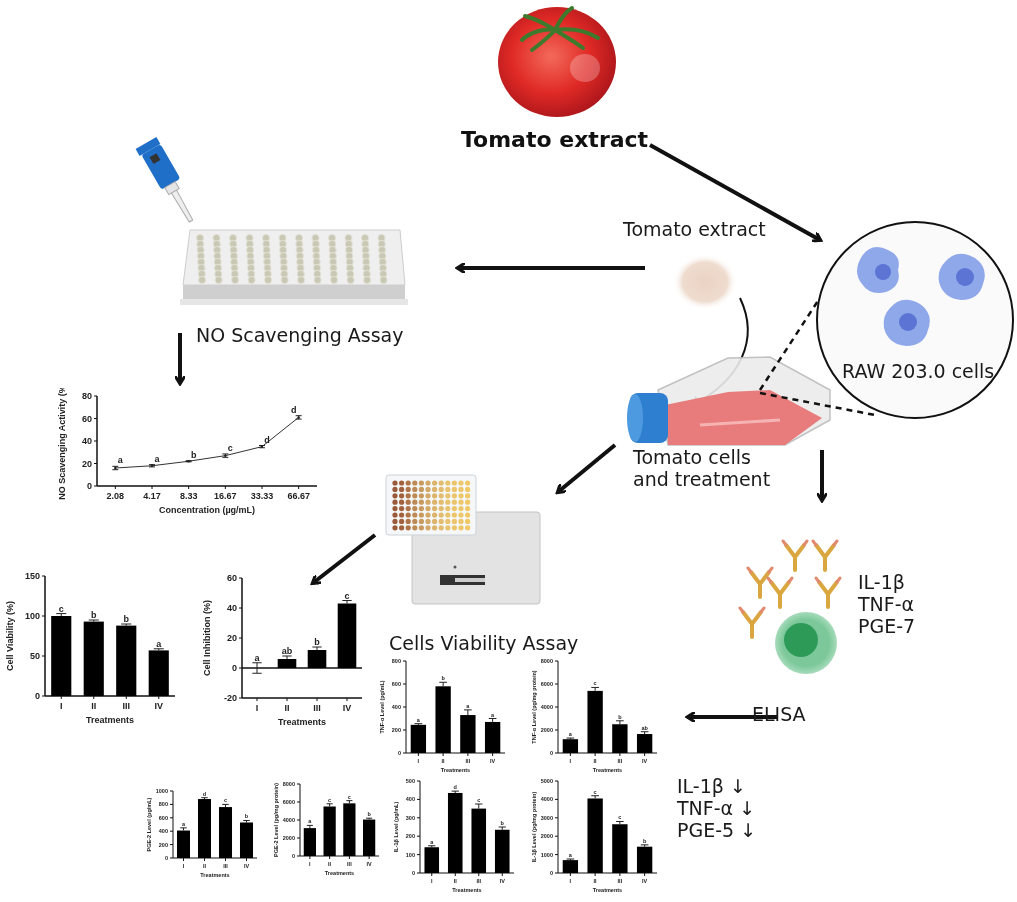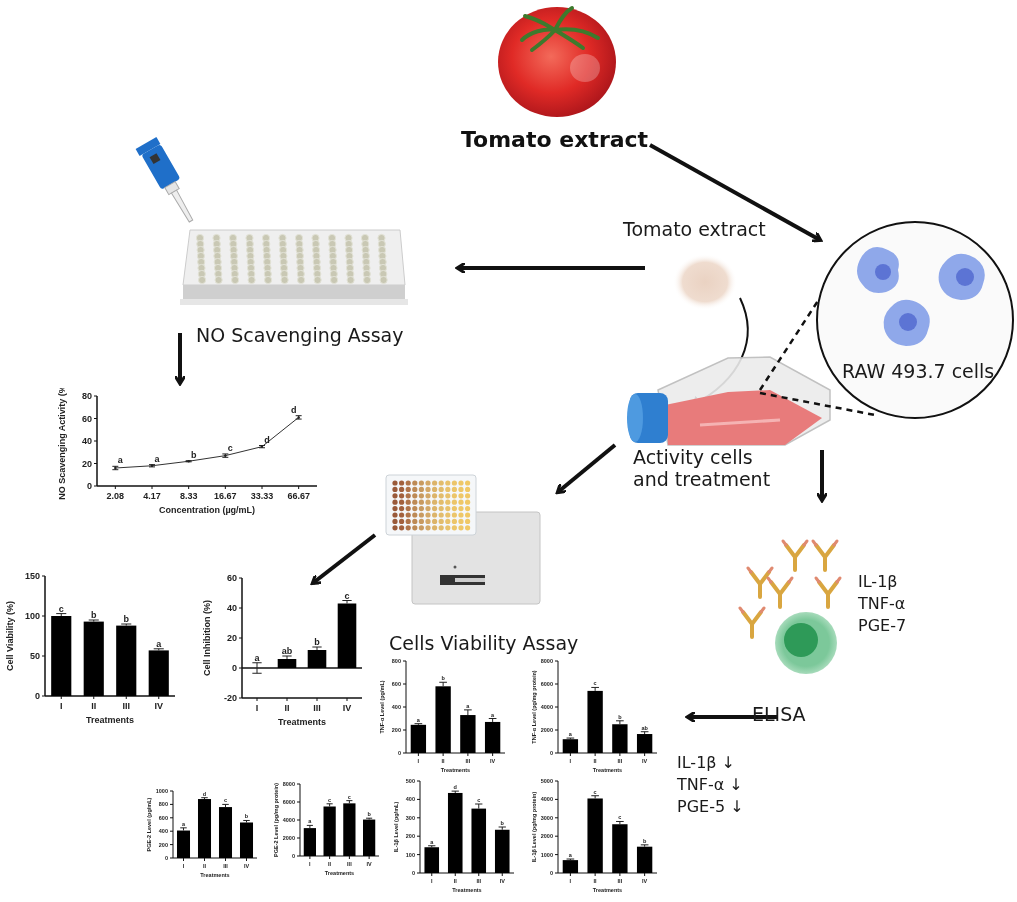--- a/index.html
+++ b/index.html
@@ -2,21 +2,21 @@
 <html><head>
 <meta charset="utf-8">
 <style>
   html,body{margin:0;padding:0;background:#fff;}
   body{width:1017px;height:902px;position:relative;overflow:hidden;font-family:"DejaVu Sans",sans-serif;color:#111;}
   .abs{position:absolute;}
   .lbl{font-family:"DejaVu Sans",sans-serif;font-size:19px;color:#1a1a1a;white-space:nowrap;}
   .title-bold{font-family:"DejaVu Sans",sans-serif;font-weight:bold;font-size:22px;color:#111;white-space:nowrap;}
   .chart{position:absolute;}
   .chart text{font-family:"Liberation Sans",sans-serif;font-weight:bold;fill:#222;}
-  .cytos{font-size:16px;line-height:22px;}
+  .cytos{font-size:19px;line-height:22px;}
 </style>
 </head>
 <body>
 
 <svg class="abs" style="left:0;top:0" width="1017" height="902">
   <defs>
     <radialGradient id="tomG" cx="45%" cy="45%" r="60%">
       <stop offset="0" stop-color="#f36a5a"></stop>
       <stop offset="0.55" stop-color="#e02a26"></stop>
       <stop offset="1" stop-color="#a8141a"></stop>
@@ -338,33 +338,33 @@
     <circle cx="806" cy="643" r="31" fill="url(#elG)"></circle>
     <circle cx="801" cy="640" r="17" fill="#2e9a58"></circle>
   </g>
 
   <line x1="778" y1="717" x2="688" y2="717" stroke="#111" stroke-width="4" marker-end="url(#ah)"></line>
 </svg>
 
 <div class="abs title-bold" style="left:461px;top:127px">Tomato extract</div>
 <div class="abs lbl" style="left:623px;top:218px">Tomato extract</div>
 <div class="abs lbl" style="left:196px;top:324px">NO Scavenging Assay</div>
-<div class="abs lbl" style="left:842px;top:360px">RAW 493.7 cells</div>
+<div class="abs lbl" style="left:842px;top:360px">RAW 203.0 cells</div>
 <div class="abs lbl" style="left:633px;top:446px;line-height:22px">
-  <div>Activity cells</div>
+  <div>Tomato cells</div>
   <div>and treatment</div>
 </div>
 <div class="abs lbl" style="left:389px;top:632px">Cells Viability Assay</div>
 <div class="abs lbl cytos" style="left:858px;top:571px">
   <div>IL-1β</div>
   <div>TNF-α</div>
   <div>PGE-7</div>
 </div>
 <div class="abs lbl" style="left:752px;top:703px">ELISA</div>
-<div class="abs lbl cytos" style="left:677px;top:752px">
+<div class="abs lbl cytos" style="left:677px;top:775px">
   <div>IL-1β ↓</div>
   <div>TNF-α ↓</div>
   <div>PGE-5 ↓</div>
 </div>
 
 <svg class="chart" style="left:55px;top:388px" width="270" height="130">
     <line x1="42" y1="8" x2="42" y2="98" stroke="#111" stroke-width="1.5"></line>
     <line x1="42" y1="98" x2="262" y2="98" stroke="#111" stroke-width="1.5"></line>
     <line x1="39" y1="98" x2="42" y2="98" stroke="#111" stroke-width="1"></line>
     <text x="37" y="101.15" text-anchor="end" font-size="9">0</text>

